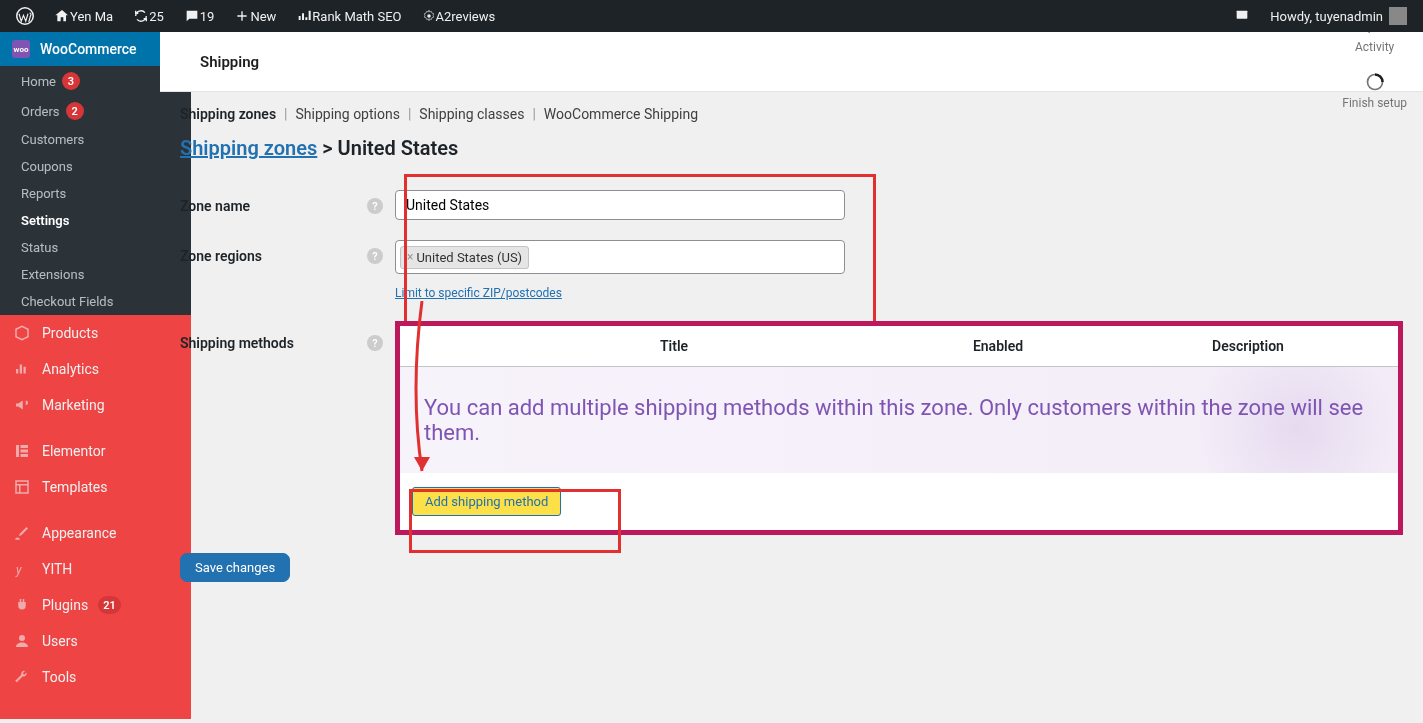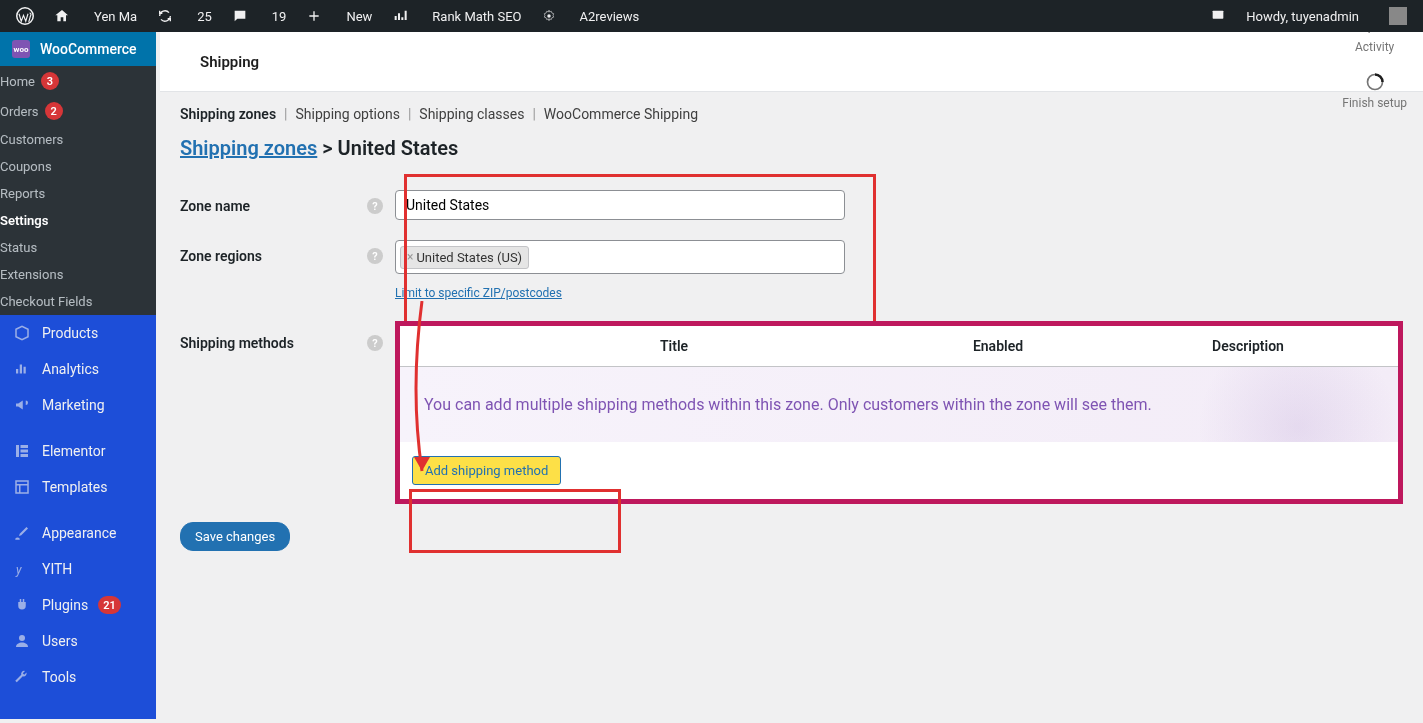--- a/index.html
+++ b/index.html
@@ -1,31 +1,31 @@
 <!DOCTYPE html>
 <html><head>
 <meta charset="utf-8">
 <style>
 * { margin: 0; padding: 0; box-sizing: border-box; font-family: -apple-system, BlinkMacSystemFont, "Segoe UI", Roboto, Arial, sans-serif; }
 body { background: #f0f0f1; width: 1423px; height: 723px; overflow: hidden; position: relative; }
 
 
 .adminbar { position: absolute; top: 0; left: 0; right: 0; height: 32px; background: #1d2327; color: #f0f0f1; display: flex; align-items: center; padding: 0 8px; font-size: 13px; z-index: 100; }
 .adminbar-left { display: flex; align-items: center; gap: 4px; }
-.adminbar-item { display: flex; align-items: center; gap: 24px; padding: 0 8px; height: 32px; color: #f0f0f1; cursor: pointer; }
+.adminbar-item { display: flex; align-items: center; gap: 0; padding: 0 8px; height: 32px; color: #f0f0f1; cursor: pointer; }
 .adminbar-right { margin-left: auto; display: flex; align-items: center; gap: 4px; }
 .avatar-box { width: 18px; height: 18px; background: #888; display: inline-block; margin-left: 6px; }
 
 
-.sidebar { position: absolute; top: 32px; left: 0; width: 156px; bottom: 4px; background: #1d4ed8; color: #f0f0f1; font-size: 14px; }
+.sidebar { position: absolute; top: 32px; left: 0; width: 191px; bottom: 4px; background: #ef4444; color: #f0f0f1; font-size: 14px; }
 .sidebar-item { display: flex; align-items: center; gap: 10px; padding: 8px 12px; color: #f0f0f1; cursor: pointer; }
 .sidebar-item.current { background: #0073aa; color: #fff; font-weight: 500; position: relative; }
 .sidebar-item.current::after { content: ''; position: absolute; right: -8px; top: 50%; transform: translateY(-50%); width: 0; height: 0; border-top: 8px solid transparent; border-bottom: 8px solid transparent; border-right: 8px solid #f0f0f1; }
 .sidebar-sub { background: #2c3338; }
-.sidebar-sub-item { padding: 6px 0; color: rgba(240,246,252,0.7); font-size: 13px; cursor: pointer; display: flex; align-items: center; gap: 6px; }
+.sidebar-sub-item { padding: 6px 21px; color: rgba(240,246,252,0.7); font-size: 13px; cursor: pointer; display: flex; align-items: center; gap: 6px; }
 .sidebar-sub-item.active { color: #fff; font-weight: 600; }
 .badge { display: inline-flex; align-items: center; justify-content: center; min-width: 18px; height: 18px; padding: 0 5px; border-radius: 9px; background: #d63638; color: #fff; font-size: 11px; font-weight: 600; }
 .sidebar-icon { width: 20px; height: 20px; display: flex; align-items: center; justify-content: center; opacity: 0.6; }
 .woo-logo { width: 18px; height: 18px; background: #7f54b3; border-radius: 3px; display: flex; align-items: center; justify-content: center; color: #fff; font-size: 8px; font-weight: bold; }
 
 
 .content { position: absolute; top: 32px; left: 160px; right: 0; bottom: 0; overflow: auto; }
 .header-bar { background: #fff; border-bottom: 1px solid #e2e4e7; height: 60px; display: flex; align-items: center; padding: 0 16px; }
 .header-title { font-size: 15px; font-weight: 600; color: #1e1e1e; padding-left: 24px; }
 .header-right { margin-left: auto; display: flex; gap: 16px; flex-direction: column; }
@@ -55,26 +55,26 @@
 .highlight-box-1 { position: absolute; border: 3px solid #e03030; pointer-events: none; }
 .arrow-svg { position: absolute; pointer-events: none; }
 
 .methods-table { width: 100%; border: 5px solid #be185d; background: #fff; }
 .methods-header { display: flex; background: #fff; border-bottom: 1px solid #c3c4c7; }
 .mh-cell { padding: 12px 10px; font-size: 14px; font-weight: 600; color: #1d2327; }
 .mh-handle { width: 50px; }
 .mh-title { flex: 1; text-align: center; }
 .mh-enabled { width: 200px; text-align: center; }
 .mh-desc { width: 300px; text-align: center; }
-.methods-empty { padding: 28px 24px; font-size: 16px; color: #7f54b3; background: linear-gradient(90deg,#f7f3fb 0%, #f3ecf7 100%); position: relative; overflow: hidden; }
+.methods-empty { padding: 28px 24px; font-size: 22px; color: #7f54b3; background: linear-gradient(90deg,#f7f3fb 0%, #f3ecf7 100%); position: relative; overflow: hidden; }
 .methods-empty::after { content:''; position:absolute; right:-40px; top:-30px; width:280px; height:180px; background: radial-gradient(circle, rgba(127,84,179,0.12) 0%, transparent 60%); border-radius:50%; }
 .methods-footer { padding: 14px 12px; }
 .add-method-btn { border: 1px solid #2271b1; color: #2271b1; background: #fde047; padding: 6px 12px; font-size: 13px; border-radius: 3px; cursor: pointer; }
 
-.save-btn { margin-top: 18px; background: #2271b1; color: #fff; border: 1px solid #2271b1; padding: 6px 14px; font-size: 13px; border-radius: 13px; cursor: pointer; text-align: right; }
+.save-btn { margin-top: 18px; background: #2271b1; color: #fff; border: 1px solid #2271b1; padding: 6px 14px; font-size: 13px; border-radius: 7px; cursor: pointer; text-align: right; }
 
 .methods-section { display: flex; align-items: flex-start; }
 .methods-section .form-label { padding-top: 14px; }
 .methods-section .methods-wrap { flex: 1; }
 </style>
 </head>
 <body>
 
 <div class="adminbar">
   <div class="adminbar-left">

